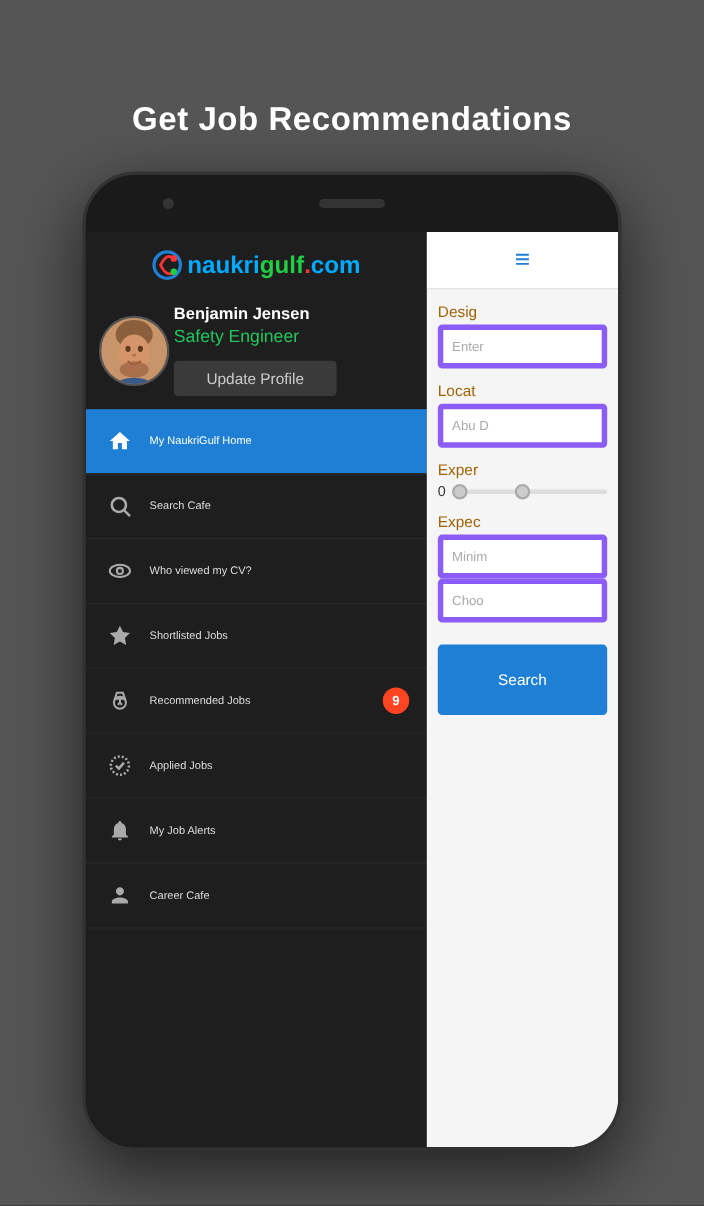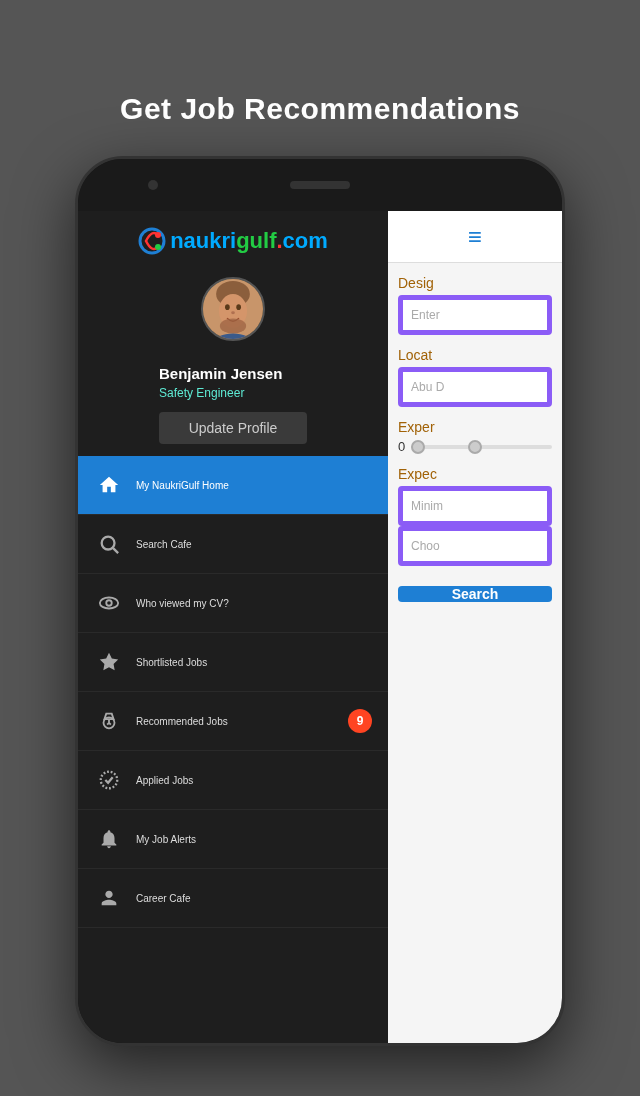--- a/index.html
+++ b/index.html
@@ -109,23 +109,22 @@
 
     .logo-naukri { color: #00aaff; }
     .logo-gulf { color: #22cc44; }
     .logo-dot { color: #ff3333; }
     .logo-com { color: #00aaff; }
 
     
     .profile-area {
       padding: 12px 12px 12px 12px;
       display: flex;
-      flex-direction: column;
-      align-items: center;
-      gap: 24px;
+      align-items: center;
+      gap: 4px;
       background: #1e1e1e;
     }
 
     .avatar {
       width: 64px;
       height: 64px;
       border-radius: 50%;
       background: linear-gradient(135deg, #c8a06a 0%, #a07850 40%, #8b6840 100%);
       flex-shrink: 0;
       overflow: hidden;
@@ -141,22 +140,22 @@
       gap: 4px;
     }
 
     .profile-name {
       color: #ffffff;
       font-size: 15px;
       font-weight: bold;
     }
 
     .profile-title {
-      color: #5eead4;
-      font-size: 12px;
+      color: #22c55e;
+      font-size: 16px;
     }
 
     .update-btn {
       margin-top: 8px;
       background: #3a3a3a;
       color: #cccccc;
       border: none;
       border-radius: 4px;
       padding: 8px 16px;
       font-size: 14px;
@@ -304,25 +303,25 @@
     }
 
     .slider-thumb2 {
       left: 40%;
     }
 
     .search-btn {
       background: #1e7fd4;
       color: white;
       border: none;
-      padding: 0;
+      padding: 24px;
       width: 100%;
       border-radius: 4px;
       font-size: 14px;
-      font-weight: bold;
+      font-weight: normal;
       cursor: pointer;
       margin-top: 8px;
     }
 
     .field-group {
       margin-bottom: 2px;
     }
   </style>
 </head>
 <body>

